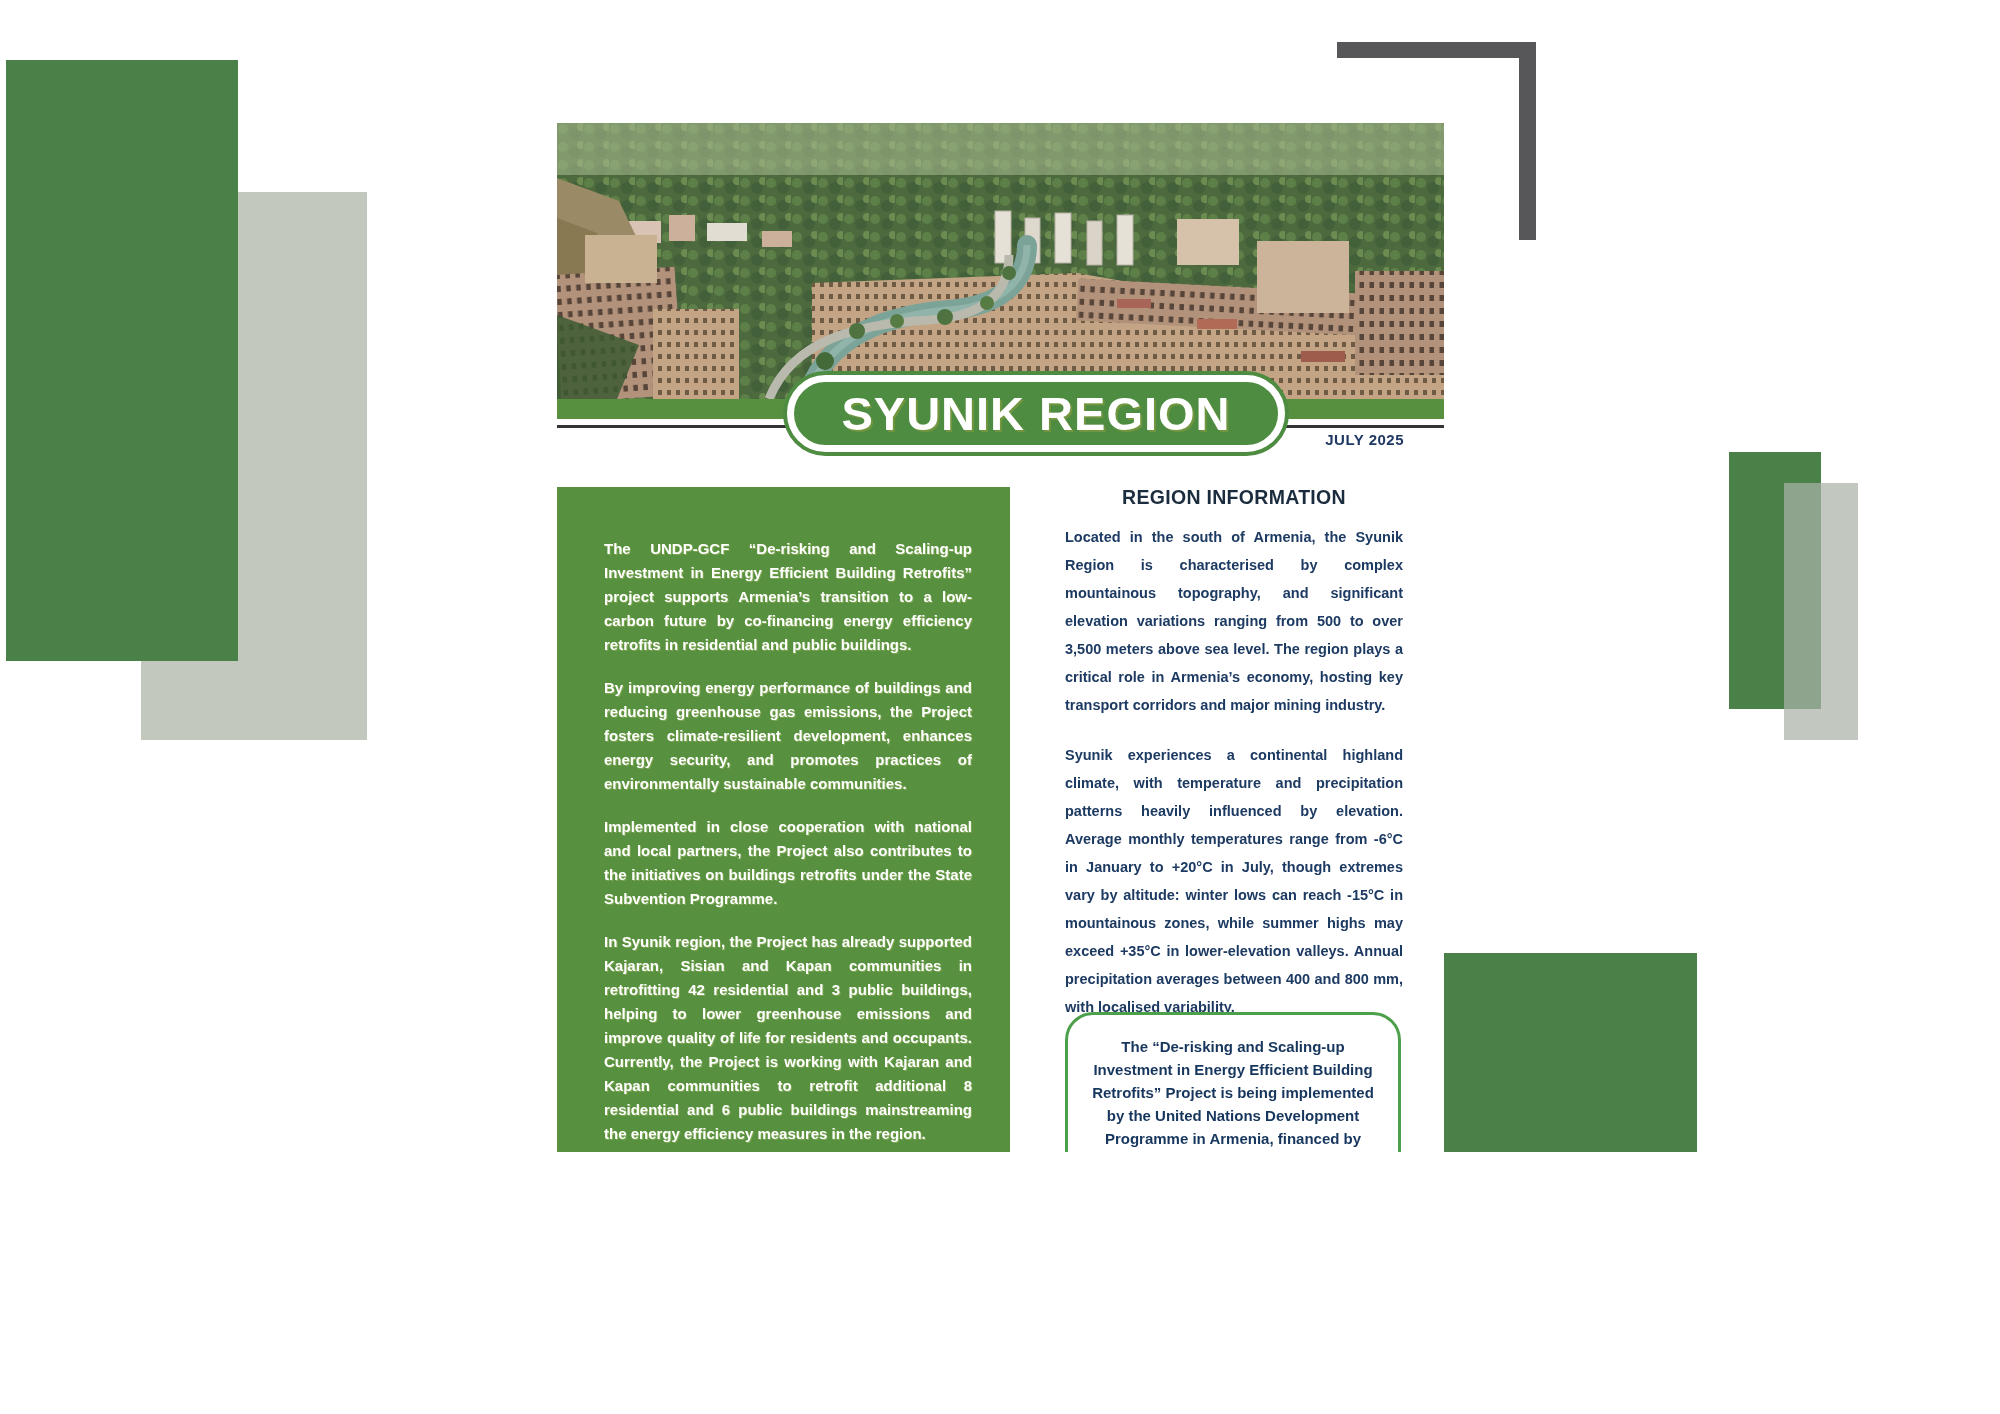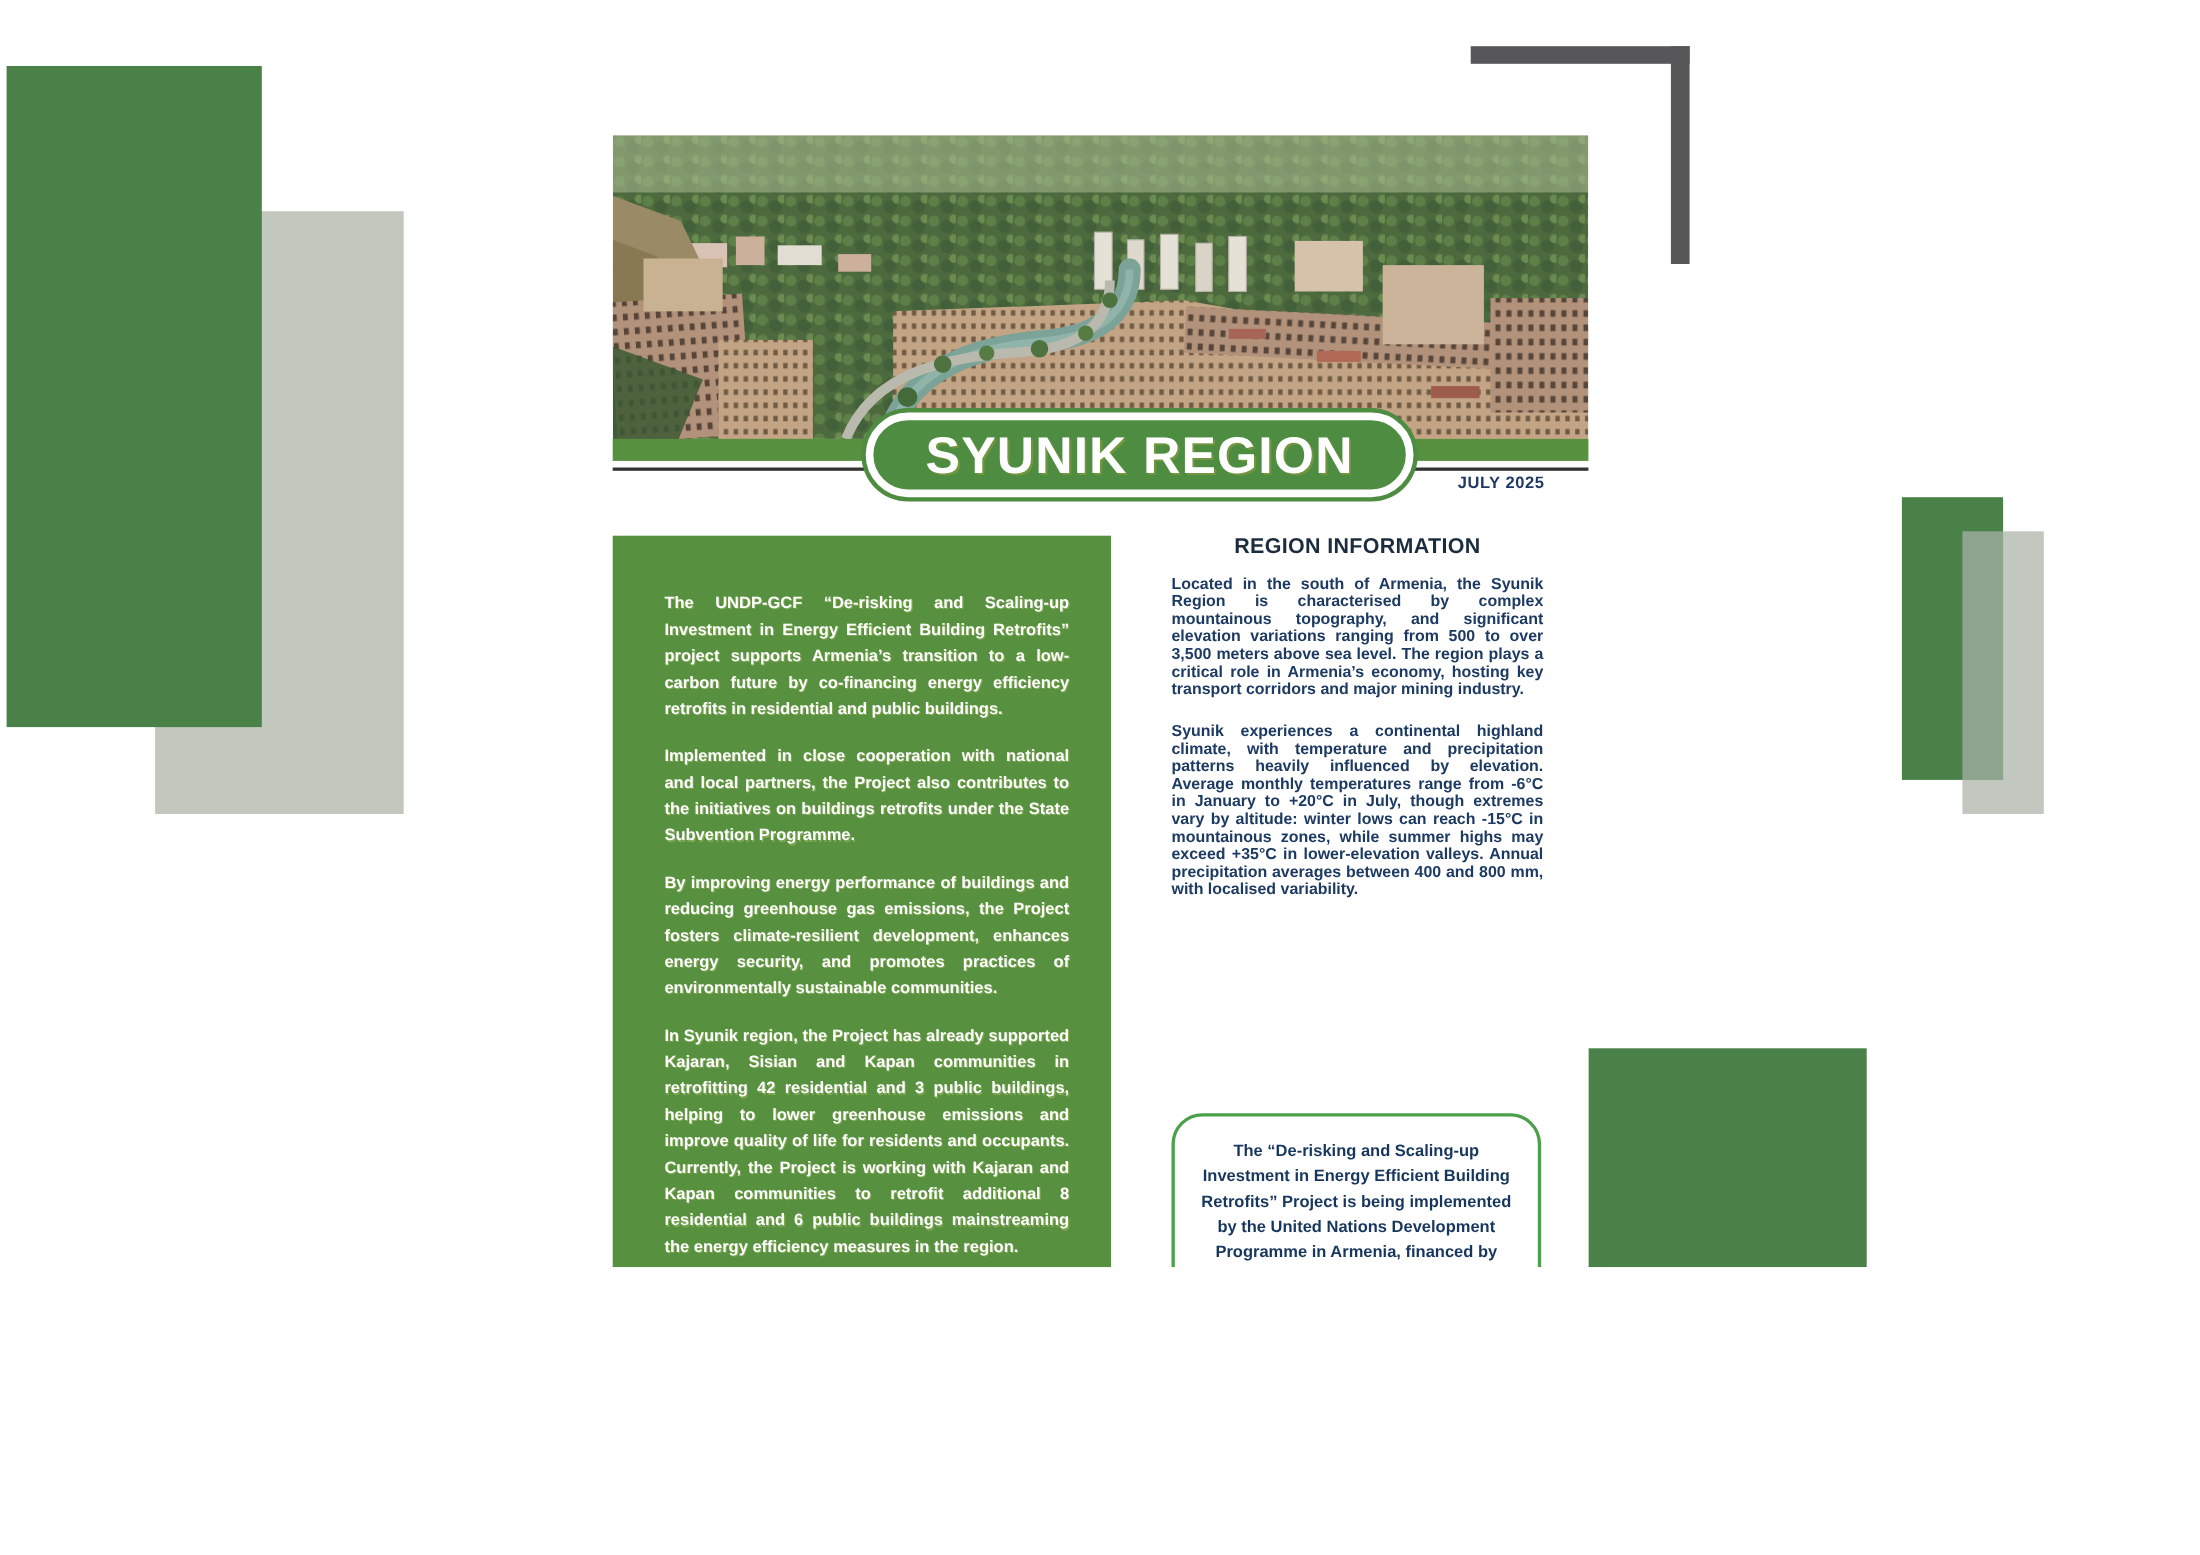--- a/index.html
+++ b/index.html
@@ -37,21 +37,21 @@
     box-sizing:border-box;padding:50px 38px 0 47px;}
   .left-panel p{margin:0 0 19px 0;font-size:15px;line-height:24px;font-weight:bold;color:#ffffff;
     text-align:justify;text-shadow:1px 1px 0 rgba(235,225,130,0.28);}
   .watermark{left:310px;top:1075px;font-size:34px;font-weight:bold;color:#ffffff;letter-spacing:1px;
     z-index:7;white-space:nowrap;text-shadow:2px 2px 0 rgba(120,170,110,0.45);text-decoration:underline;}
 
   
   .right-col{left:508px;top:363px;width:338px;}
   .gi-heading{margin:0 0 14px 0;text-align:center;font-size:19.5px;font-weight:bold;
     color:#1b2c3e;letter-spacing:0.3px;}
-  .right-col p.body{margin:0 0 22px 0;font-size:14.5px;line-height:16px;font-weight:bold;
+  .right-col p.body{margin:0 0 22px 0;font-size:14.5px;line-height:28px;font-weight:bold;
     color:#1d3a62;text-align:justify;}
 
   
   .info-box{left:508px;top:889px;width:336px;height:266px;border:3px solid #4da04b;border-radius:28px;
     box-sizing:border-box;padding:20px 24px 0 24px;background:#ffffff;}
   .info-box .info-text{font-size:15px;line-height:23px;font-weight:bold;color:#17365d;text-align:center;}
   .logo-row{position:absolute;left:18px;right:18px;bottom:12px;height:62px;
     display:flex;align-items:center;justify-content:space-between;}
 
   
@@ -159,22 +159,22 @@
 
     <div class="abs masthead-bar"></div>
     <div class="abs masthead-rule"></div>
     <div class="abs region-pill">
       <span>SYUNIK REGION</span>
     </div>
     <div class="abs issue-date">JULY 2025</div>
 
     <div class="abs left-panel">
       <p>The UNDP-GCF “De-risking and Scaling-up Investment in Energy Efficient Building Retrofits” project supports Armenia’s transition to a low-carbon future by co-financing energy efficiency retrofits in residential and public buildings.</p>
+      <p>By improving energy performance of buildings and reducing greenhouse gas emissions, the Project fosters climate-resilient development, enhances energy security, and promotes practices of environmentally sustainable communities.</p>
       <p>Implemented in close cooperation with national and local partners, the Project also contributes to the initiatives on buildings retrofits under the State Subvention Programme.</p>
-      <p>By improving energy performance of buildings and reducing greenhouse gas emissions, the Project fosters climate-resilient development, enhances energy security, and promotes practices of environmentally sustainable communities.</p>
       <p>In Syunik region, the Project has already supported Kajaran, Sisian and Kapan communities in retrofitting 42 residential and 3 public buildings, helping to lower greenhouse emissions and improve quality of life for residents and occupants. Currently, the Project is working with Kajaran and Kapan communities to retrofit additional 8 residential and 6 public buildings mainstreaming the energy efficiency measures in the region.</p>
     </div>
     <div class="abs watermark">ԵՐԵՎԱՆ 2025</div>
 
     <div class="abs right-col">
       <div class="gi-heading">REGION INFORMATION</div>
       <p class="body">Located in the south of Armenia, the Syunik Region is characterised by complex mountainous topography, and significant elevation variations ranging from 500 to over 3,500 meters above sea level. The region plays a critical role in Armenia’s economy, hosting key transport corridors and major mining industry.</p>
       <p class="body">Syunik experiences a continental highland climate, with temperature and precipitation patterns heavily influenced by elevation. Average monthly temperatures range from -6°C in January to +20°C in July, though extremes vary by altitude: winter lows can reach -15°C in mountainous zones, while summer highs may exceed +35°C in lower-elevation valleys. Annual precipitation averages between 400 and 800 mm, with localised variability.</p>
     </div>
 

